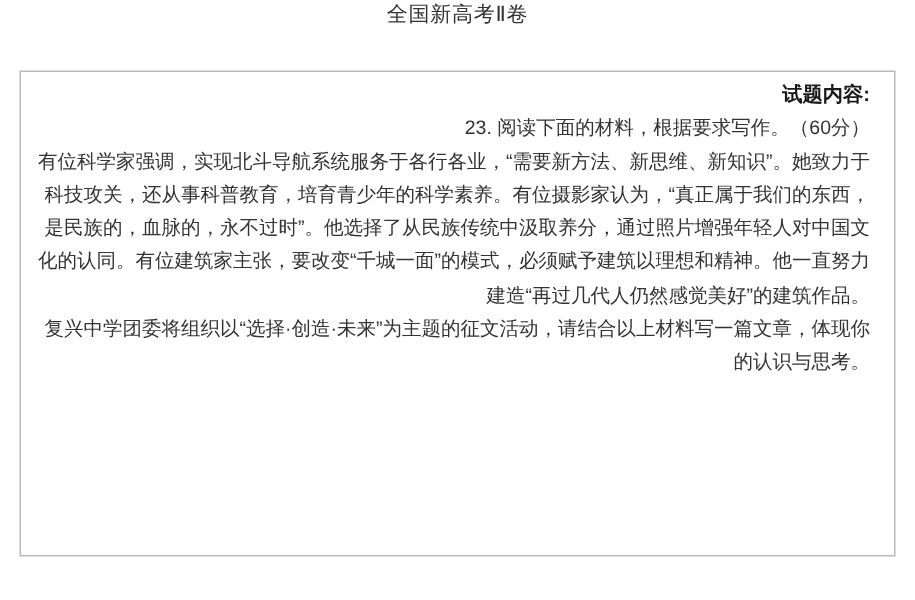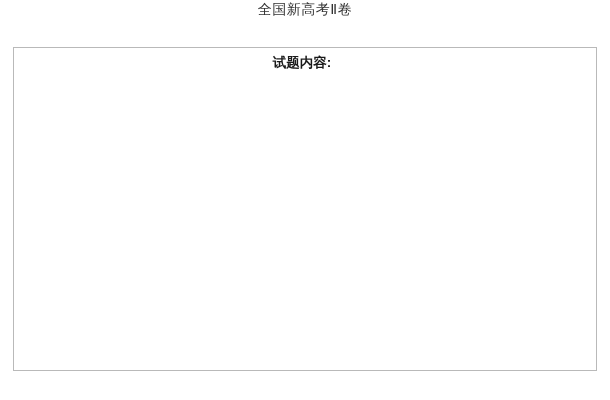--- a/index.html
+++ b/index.html
@@ -35,35 +35,38 @@
     box-sizing: border-box;
     border: 1px solid #b9b9b9;
     background: #ffffff;
     padding: 4px 16px 0 10px;
   }
   .question-box p {
     margin: 0;
     font-size: 13px;
     line-height: 22.3px;
     color: #333333;
-    text-align: center;
+    text-align: right;
   }
   .question-box p.box-label {
     font-weight: 700;
     font-size: 13.5px;
     color: #1a1a1a;
   }
 </style>
 </head>
 <body>
 
 <h1 class="page-title">全国新高考Ⅱ卷</h1>
 
 <div class="question-box">
 
   <p class="box-label">试题内容:</p>
 
+  <p>23. 阅读下面的材料，根据要求写作。（60分）</p>
 
 
+  <p>有位科学家强调，实现北斗导航系统服务于各行各业，“需要新方法、新思维、新知识”。她致力于科技攻关，还从事科普教育，培育青少年的科学素养。有位摄影家认为，“真正属于我们的东西，是民族的，血脉的，永不过时”。他选择了从民族传统中汲取养分，通过照片增强年轻人对中国文化的认同。有位建筑家主张，要改变“千城一面”的模式，必须赋予建筑以理想和精神。他一直努力建造“再过几代人仍然感觉美好”的建筑作品。</p>
 
+  <p>复兴中学团委将组织以“选择·创造·未来”为主题的征文活动，请结合以上材料写一篇文章，体现你的认识与思考。</p>
 
 
 </div>
 
 </body></html>

